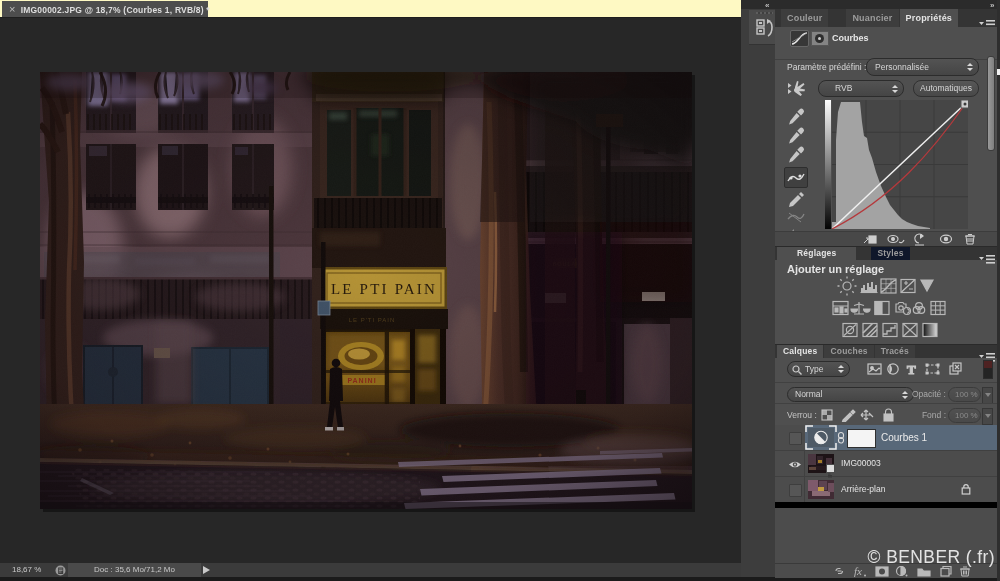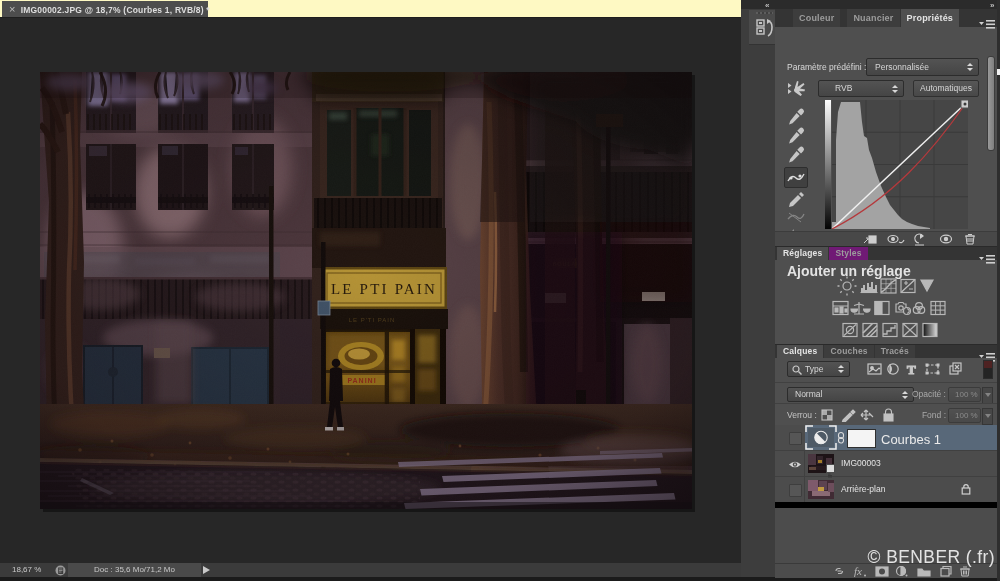--- a/index.html
+++ b/index.html
@@ -1,17 +1,17 @@
 <!DOCTYPE html>
 <html><head><meta charset="utf-8">
 <style>
 html,body{margin:0;padding:0}
 body{width:1000px;height:581px;position:relative;background:#272727;font-family:"Liberation Sans",sans-serif;overflow:hidden}
 .abs{position:absolute}
-.dd{background:linear-gradient(#535353,#454545);border:1px solid #2c2c2c;border-radius:2px;box-sizing:border-box;color:#d6d6d6}
+.dd{background:linear-gradient(#535353,#454545);border:1px solid #2c2c2c;border-radius:8px;box-sizing:border-box;color:#d6d6d6}
 .updn{position:absolute;right:5px;top:50%;margin-top:-4px;width:6px;height:8px}
 .updn:before{content:"";position:absolute;left:0;top:0;border-left:3px solid transparent;border-right:3px solid transparent;border-bottom:3.5px solid #d8d8d8}
 .updn:after{content:"";position:absolute;left:0;bottom:0;border-left:3px solid transparent;border-right:3px solid transparent;border-top:3.5px solid #d8d8d8}
 .ptab{height:18px;line-height:18px;font-size:9px;font-weight:bold;padding:0 6px;display:inline-block;vertical-align:top;letter-spacing:.2px}
 .pmenu{position:absolute;right:5px;top:6px;width:16px;height:9px}
 </style></head>
 <body>
 
 <div class="abs" style="left:0;top:0;width:743px;height:17px;background:#fef9c3;border-bottom:1px solid #1e1e1e">
  <div class="abs" style="left:2px;top:1px;width:206px;height:16px;background:#4d4d4d;color:#dedede;font-size:8.5px;font-weight:bold;line-height:16px;letter-spacing:.2px;white-space:nowrap"><span style="color:#bbb;margin:0 5px 0 7px;font-weight:normal;font-size:11px">×</span>IMG00002.JPG @ 18,7% (Courbes 1, RVB/8) *</div>
@@ -417,27 +417,40 @@
           <rect x="4" y="13" width="3" height="2" fill="#c5c5c5"></rect>
         <path d="M12 4 q5 0 5 6 q0 7 -4 9" fill="none" stroke="#c5c5c5" stroke-width="1.6"></path>
         <path d="M12 2 l4 2 -4 3 z" fill="#c5c5c5"></path>
       </svg>
     </div>
   </div>
 
   <div class="abs" style="left:34px;top:9px;width:225px;height:568px;background:#4f4f4f" id="panels">
 
     <div class="abs" style="left:0;top:0;width:225px;height:18px;background:#343434">
-      <span class="ptab" style="color:#9c9c9c;font-weight:bold;background:#3d3d3d;margin-left:18px">Couleur</span><span class="ptab" style="color:#9c9c9c;background:#3d3d3d;margin-left:7px">Nuancier</span><span class="ptab" style="color:#e4e4e4;background:#4f4f4f;margin-left:1px">Propriétés</span>
+      <span class="ptab" style="color:#9c9c9c;font-weight:bold;background:#3d3d3d;margin-left:6px">Couleur</span><span class="ptab" style="color:#9c9c9c;background:#3d3d3d;margin-left:18px">Nuancier</span><span class="ptab" style="color:#e4e4e4;background:#4f4f4f;margin-left:1px">Propriétés</span>
       <div class="pmenu"><svg width="16" height="9" viewBox="0 0 16 9">
             <path d="M0 2 l5 0 -2.5 3 z" fill="#cfcfcf"></path>
             <rect x="7" y="0" width="9" height="1.6" fill="#cfcfcf"></rect>
             <rect x="7" y="3.5" width="9" height="1.6" fill="#cfcfcf"></rect>
             <rect x="7" y="7" width="9" height="1.6" fill="#cfcfcf"></rect>
           </svg></div>
+    </div>
+    <div class="abs" style="left:0;top:18px;width:225px;height:32px;background:#4f4f4f;border-bottom:1px solid #404040">
+      <div class="abs" style="left:15px;top:3px;width:17px;height:15px;background:#373737;border:1px solid #666;border-radius:2px">
+        <svg width="17" height="15">
+            <path d="M1 13 C7 13 9 2 16 2" stroke="#e8e8e8" stroke-width="1.5" fill="none"></path>
+            <path d="M1 11 l15 -9" stroke="#9a9a9a" stroke-width="0.8" fill="none"></path>
+          </svg>
+      </div>
+      <div class="abs" style="left:36px;top:4px;width:16px;height:13px;background:#848484;border:1px solid #555;border-radius:1px">
+        <div class="abs" style="left:3px;top:2px;width:9px;height:9px;border-radius:50%;background:#2e2e2e"></div>
+          <div class="abs" style="left:6px;top:5px;width:3px;height:3px;border-radius:50%;background:#cfcfcf"></div>
+      </div>
+      <div class="abs" style="left:57px;top:6px;color:#e6e6e6;font-size:9px;font-weight:bold">Courbes</div>
     </div>
 
     <div class="abs" style="left:12px;top:53px;color:#d8d8d8;font-size:8.5px">Paramètre prédéfini :</div>
     <div class="abs dd" style="left:91px;top:49px;width:113px;height:18px;font-size:8.5px;line-height:16px"><span style="margin-left:8px">Personnalisée</span><span class="updn"></span></div>
 
     <div class="abs" style="left:11px;top:70px"><svg width="22" height="18" viewBox="0 0 22 18">
       <path d="M9 8 l2 -6 1.5 0.5 -1 5.5 6 -4 1 1.5 -4.5 4 5 1 -0.5 1.8 -5.5 0 3 3.5 -1.5 1.2 -5 -3.5 c-2 -1.5 -2 -3 -0.5 -4.5 z" fill="#c9c9c9"></path>
       <path d="M2 4 l3.5 2.5 -3.5 2.5 z" fill="#c9c9c9"></path>
       <path d="M2 10 l3.5 2.5 -3.5 2.5 z" fill="#c9c9c9"></path>
     </svg></div>
@@ -507,29 +520,29 @@
             <path d="M57 1 l4 2 -4 3 z" fill="#cdcdcd" stroke="none"></path>
             <path d="M52 12 l9 0" stroke-width="1"></path>
           <ellipse cx="83" cy="6" rx="5.5" ry="3.8"></ellipse>
             <circle cx="83" cy="6" r="1.6" fill="#cdcdcd"></circle>
           <path d="M103 3 l8 0 -1 8 -6 0 z M102 3 l10 0 M105 1.5 l4 0 M105 5 v4 M107 5 v4 M109 5 v4" stroke-width="1"></path>
         </g>
       </svg>
     </div>
 
     <div class="abs" style="left:0;top:237px;width:225px;height:13px;background:#343434;border-top:1px solid #2a2a2a">
-      <span class="ptab" style="height:13px;line-height:13px;color:#e4e4e4;background:#4f4f4f;margin-left:2px;font-size:8.5px;padding:0 6px">Réglages</span><span class="ptab" style="height:13px;line-height:13px;color:#9c9c9c;background:#701a75;margin-left:1px;font-size:8.5px">Styles</span>
+      <span class="ptab" style="height:13px;line-height:13px;color:#e4e4e4;background:#4f4f4f;margin-left:2px;font-size:8.5px;padding:0 20px">Réglages</span><span class="ptab" style="height:13px;line-height:13px;color:#9c9c9c;background:#0f172a;margin-left:15px;font-size:8.5px">Styles</span>
       <div class="pmenu" style="top:3px"><svg width="16" height="9" viewBox="0 0 16 9">
             <path d="M0 2 l5 0 -2.5 3 z" fill="#cfcfcf"></path>
             <rect x="7" y="0" width="9" height="1.6" fill="#cfcfcf"></rect>
             <rect x="7" y="3.5" width="9" height="1.6" fill="#cfcfcf"></rect>
             <rect x="7" y="7" width="9" height="1.6" fill="#cfcfcf"></rect>
           </svg></div>
     </div>
-    <div class="abs" style="left:12px;top:254px;color:#e3e3e3;font-size:14px;font-weight:bold">Ajouter un réglage</div>
+    <div class="abs" style="left:12px;top:254px;color:#e3e3e3;font-size:11px;font-weight:bold">Ajouter un réglage</div>
     <div class="abs" style="left:0;top:266px" id="adjicons">
       <svg width="225" height="68" viewBox="0 0 225 68">
         <g fill="none" stroke="#b8b8b8" stroke-width="1.2">
 
           <circle cx="72" cy="11" r="4"></circle>
             <g stroke-width="1.3">
               <path d="M72 3.5 v-2 M72 18.5 v2 M64.5 11 h-2 M79.5 11 h2 M66.7 5.7 l-1.4 -1.4 M77.3 16.3 l1.4 1.4 M66.7 16.3 l-1.4 1.4 M77.3 5.7 l1.4 -1.4"></path>
             </g>
           <path d="M86 17 v-4 h2 v-3 h2 v5 h2 v-7 h2 v4 h2 v-5 h2 v7 h2 v-4 h2 v7 z" fill="#b8b8b8" stroke="none"></path>
             <path d="M85.5 17.5 h17" stroke-width="1.1"></path>
@@ -664,21 +677,21 @@
               <path d="M13 3.2 a6.3 6.3 0 0 1 0 12.6 z" fill="#ececec"></path>
             </g>
           </svg>
         <svg class="abs" style="left:30px;top:0" width="32" height="25">
             <path d="M8 1 h-7 v6 M24 1 h7 v6 M8 24 h-7 v-6 M24 24 h7 v-6" fill="none" stroke="#f0f0f0" stroke-width="1.5"></path>
           </svg>
         <svg class="abs" style="left:62px;top:6px" width="8" height="13" viewBox="0 0 8 13">
             <path d="M4 1.5 a2.5 2.5 0 0 1 2.5 2.5 v1 a2.5 2.5 0 0 1 -5 0 v-1 a2.5 2.5 0 0 1 2.5 -2.5 z M4 6.5 a2.5 2.5 0 0 1 2.5 2.5 v0.5 a2.5 2.5 0 0 1 -5 0 v-0.5 a2.5 2.5 0 0 1 2.5 -2.5 z" fill="none" stroke="#dcdcdc" stroke-width="1.1"></path>
           </svg>
         <div class="abs" style="left:72px;top:4px;width:27px;height:17px;background:#f4f4f4;border:1px solid #2f2f2f"></div>
-        <div class="abs" style="left:106px;top:7px;color:#eaeaea;font-size:13px">Courbes 1</div>
+        <div class="abs" style="left:106px;top:7px;color:#eaeaea;font-size:10px">Courbes 1</div>
       </div>
 
       <div class="abs" style="left:0;top:26px;width:225px;height:25px;border-bottom:1px solid #404040">
         <svg class="abs" style="left:13px;top:9px" width="14" height="9">
             <path d="M1 4.5 Q7 -1.2 13 4.5 Q7 10.2 1 4.5 z" fill="#d2d2d2"></path>
             <circle cx="7" cy="4.5" r="2.2" fill="#4c4c4c"></circle>
             <circle cx="7" cy="4.5" r="0.9" fill="#d2d2d2"></circle>
           </svg>
         <div class="abs" style="left:33px;top:3px;width:26px;height:19px;background:#1c1214" id="thumb2"></div>
         <svg class="abs" style="left:33px;top:3px" width="26" height="19">

